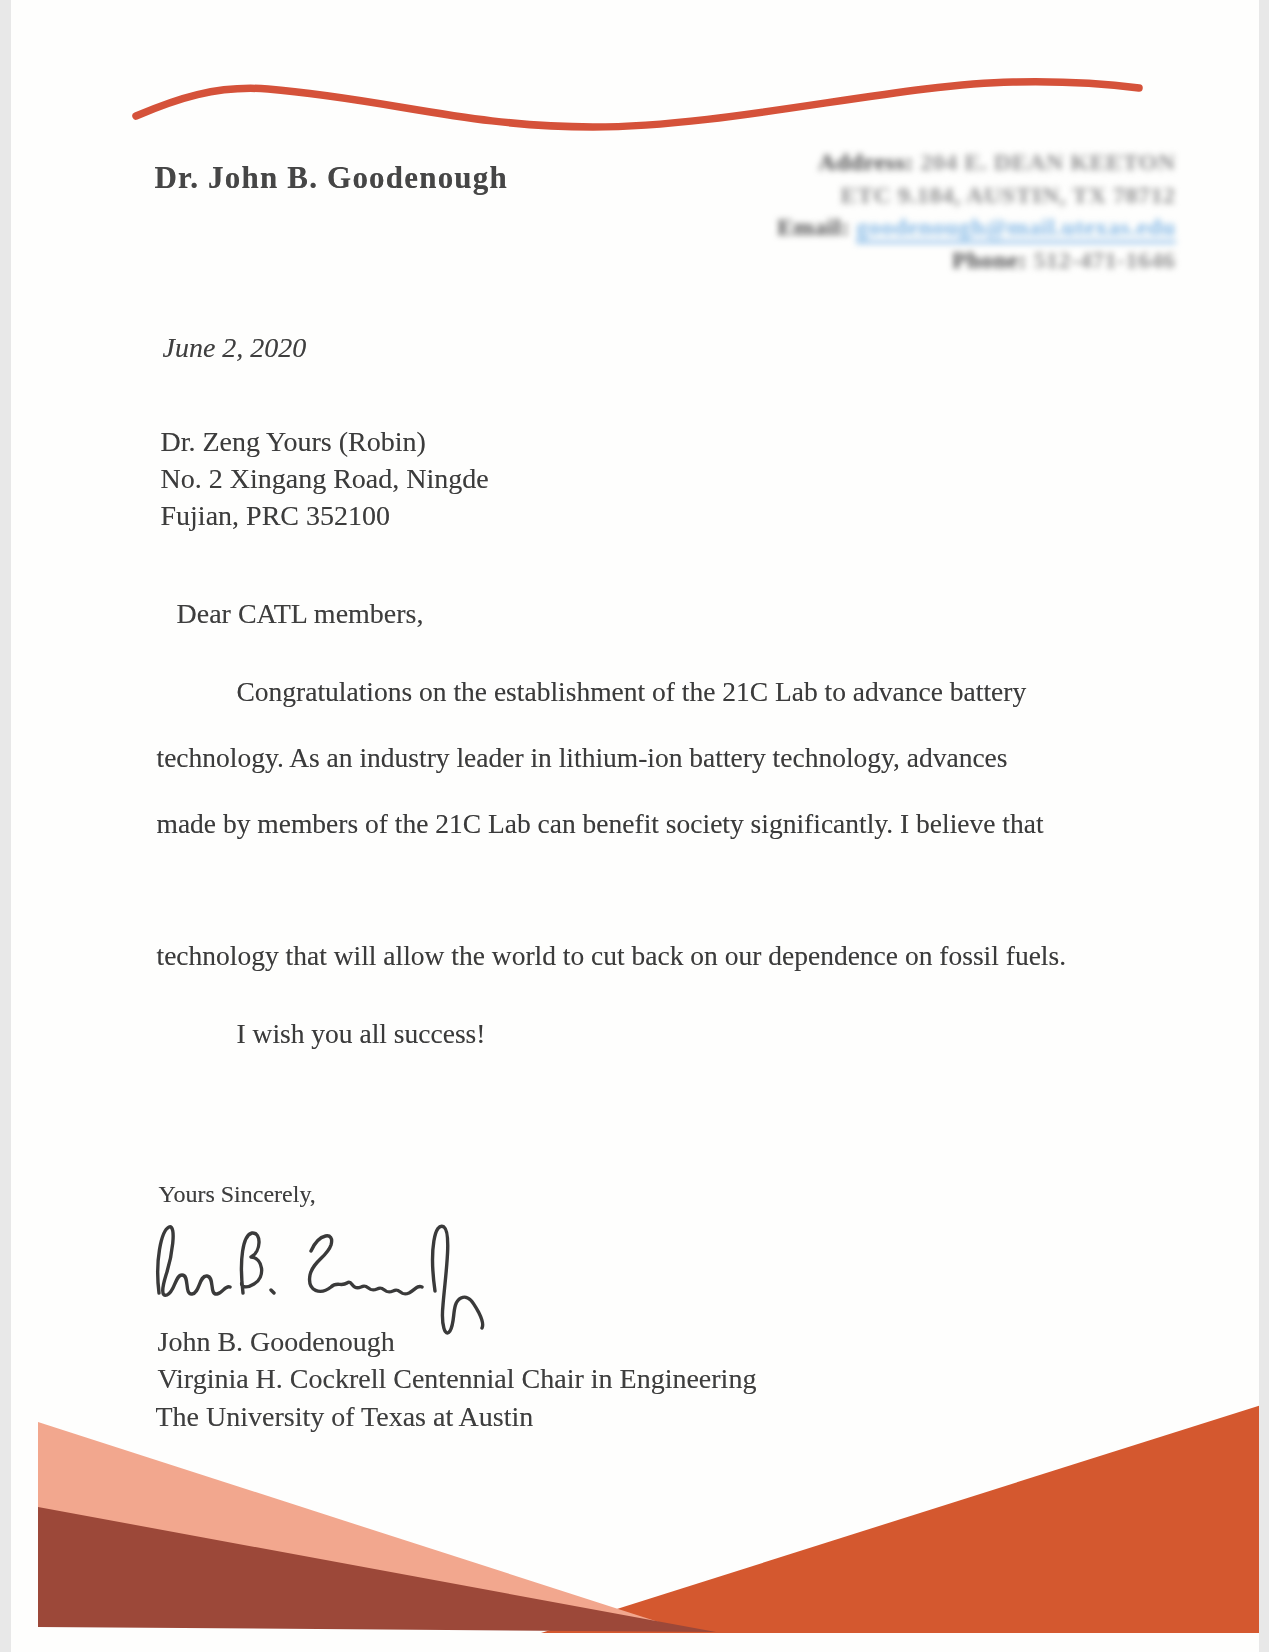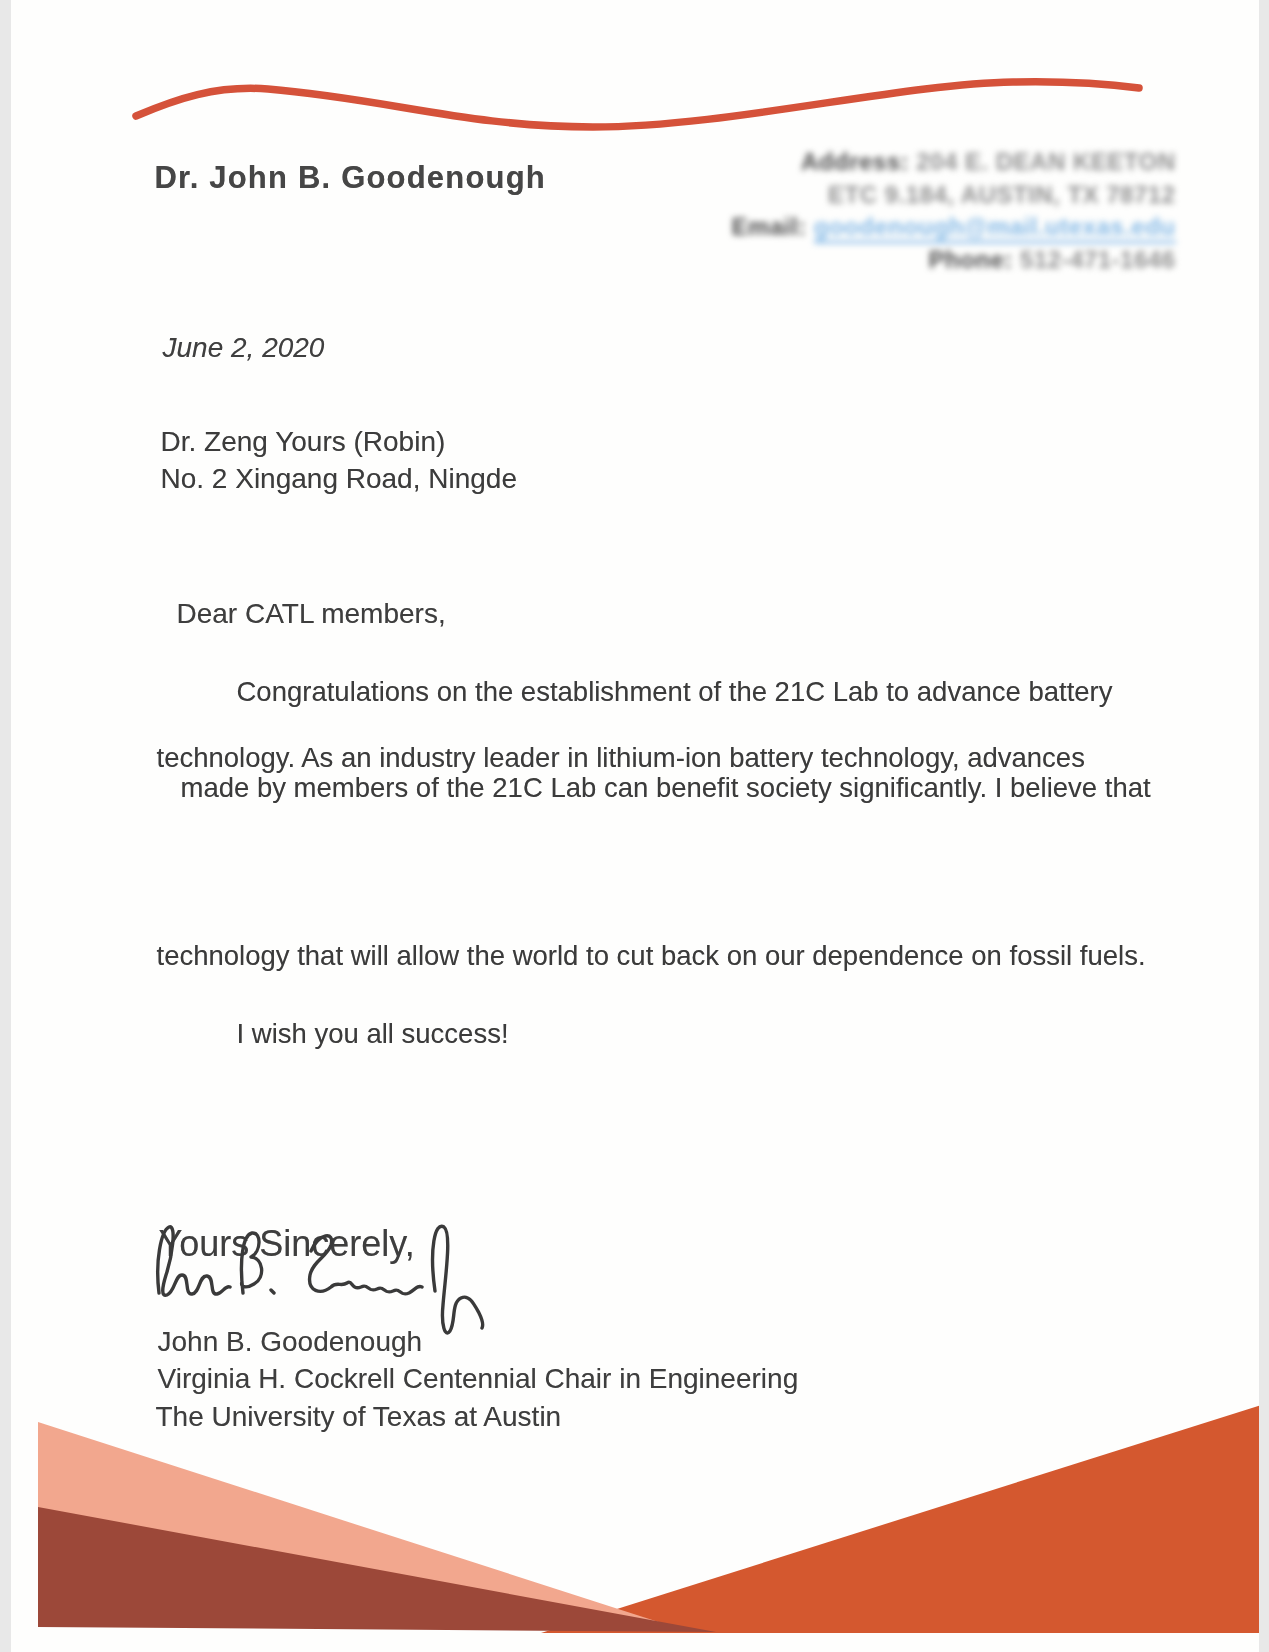--- a/index.html
+++ b/index.html
@@ -3,21 +3,21 @@
 <meta charset="utf-8">
 <style>
   html,body{margin:0;padding:0;background:#e8e8e8;}
   .page{
     position:relative;
     width:1248px;height:1652px;
     margin:0 auto;
     background:#fefefdd;
     background-color:#fefefd;
     overflow:hidden;
-    font-family:Liberation Sans, sans-serif;
+    font-family:Liberation Serif, serif;
     color:#3e3e3e;
   }
   .abs{position:absolute;}
   
   .lh-name{
     left:144px;top:160px;
     font-size:31px;font-weight:700;color:#464646;
     letter-spacing:1.2px;
     text-shadow:0 0 .5px rgba(70,70,70,.55);
   }
@@ -33,21 +33,21 @@
   .contact .lbl{color:#4d4d4d;}
   .contact .val{color:#8f8f8f;}
   .contact .email-val{color:#84b9e6;border-bottom:4px solid #a8cdee;padding-bottom:0px;}
   
   .t{white-space:nowrap;}
   .date{left:152px;top:332px;font-size:28px;font-style:italic;color:#3f3f3f;}
   .addr{left:150px;top:423px;font-size:28px;line-height:37px;color:#3c3c3c;}
   .salutation{left:146px;top:598px;font-size:28px;margin-left:20px;}
   .bodyline{left:146px;font-size:27.5px;color:#3b3b3b;}
   .indent{padding-left:80px;}
-  .valediction{left:148px;top:1223px;font-size:36px;}
+  .valediction{left:148px;top:1181px;font-size:24px;}
   .signame{left:147px;top:1326px;font-size:28px;text-align:right;}
   .sigtitle{left:147px;top:1363px;font-size:28px;}
   .sigorg{left:145px;top:1401px;font-size:28px;}
   .scan-soft{text-shadow:0 0 .6px rgba(80,80,80,.45);}
 </style>
 </head>
 <body>
 
 <div class="page">
 
@@ -73,27 +73,28 @@
       <span class="lbl">Phone:</span>
       <span class="val">512-471-1646</span>
     </div>
   </div>
 
   <div class="abs date t scan-soft">June 2, 2020</div>
 
   <div class="abs addr">
     <div class="t scan-soft">Dr. Zeng Yours (Robin)</div>
     <div class="t scan-soft">No. 2 Xingang Road, Ningde</div>
+    <div class="t scan-soft">Fujian, PRC 352100</div>
   </div>
 
   <div class="abs salutation t scan-soft">Dear CATL members,</div>
 
   <div class="abs bodyline indent t scan-soft" style="top:676px;">Congratulations on the establishment of the 21C Lab to advance battery</div>
   <div class="abs bodyline t scan-soft" style="top:742px;">technology. As an industry leader in lithium-ion battery technology, advances</div>
-  <div class="abs bodyline t scan-soft" style="top:772px;margin-left:24px;">made by members of the 21C Lab can benefit society significantly. I believe that</div>
+  <div class="abs bodyline t scan-soft" style="top:808px;">made by members of the 21C Lab can benefit society significantly. I believe that</div>
   <div class="abs bodyline t scan-soft" style="top:940px;">technology that will allow the world to cut back on our dependence on fossil fuels.</div>
   <div class="abs bodyline indent t scan-soft" style="top:1018px;">I wish you all success!</div>
 
   <div class="abs valediction t scan-soft">Yours Sincerely,</div>
 
   <svg class="abs" style="left:140px;top:1205px;" width="335" height="145" viewBox="0 0 335 145">
     <path d="M8,88 C4,56 10,26 18,22 C26,19 21,52 15,70 C11,83 10,92 16,90
              C24,87 24,70 31,70 C39,70 33,90 41,89 C49,88 48,70 56,71 C64,72 58,90 66,89 C72,88 74,80 79,82" fill="none" stroke-width="3.4" stroke-linecap="round" stroke-linejoin="round" stroke="#3a3a3a"></path>
     <path d="M92,88 C88,54 92,30 101,28 C111,27 110,47 100,52 C112,53 115,72 103,79 C95,84 89,82 91,77 M120,85 l3,3" fill="none" stroke-width="3.4" stroke-linecap="round" stroke-linejoin="round" stroke="#3a3a3a"></path>
     <path d="M160,46 C168,28 184,26 180,40 C176,52 162,56 159,70 C156,87 170,90 180,82

